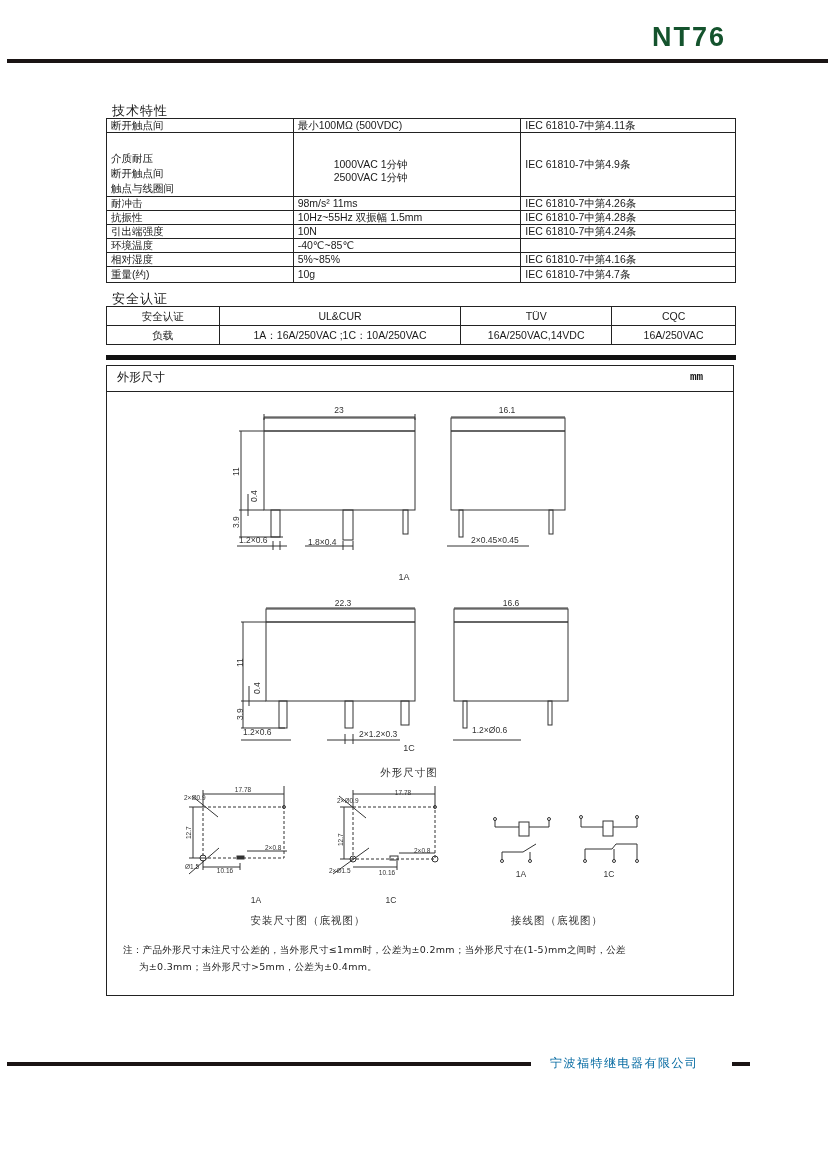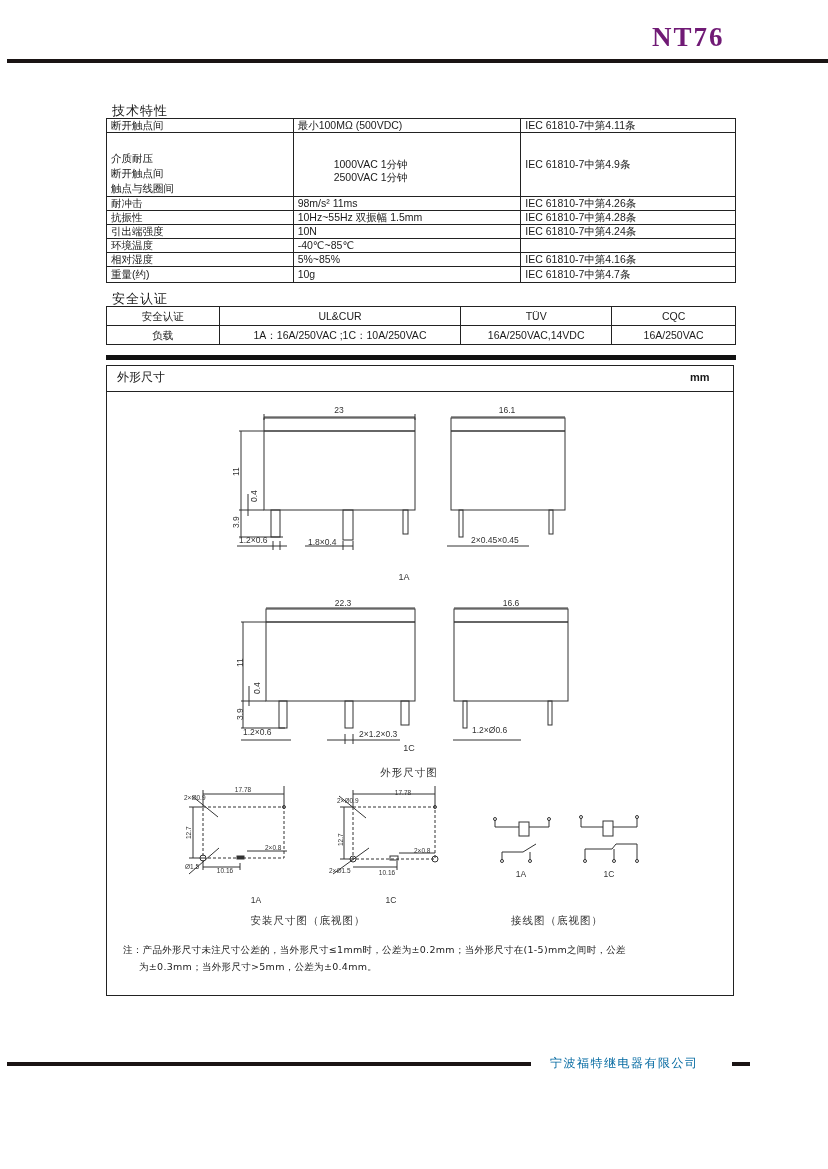--- a/index.html
+++ b/index.html
@@ -1,30 +1,30 @@
 <!DOCTYPE html>
 <html><head>
 <meta charset="utf-8">
 <style>
   * { box-sizing: border-box; margin: 0; padding: 0; }
   html, body { width: 828px; height: 1169px; background: #ffffff; overflow: hidden; }
   body { position: relative; font-family: "DejaVu Sans", "Liberation Sans", sans-serif; color: #1a1a1a; }
   .abs { position: absolute; }
-  #model { left: 652px; top: 22px; font-family: Liberation Serif, serif; font-weight: bold; font-size: 27px; letter-spacing: 2px; color: #701a75; }
+  #model { left: 652px; top: 22px; font-family: Liberation Sans, sans-serif; font-weight: bold; font-size: 27px; letter-spacing: 2px; color: #14532d; }
   #topline { left: 7px; top: 59px; width: 821px; height: 4px; background: #1a1414; }
   .sect-title { font-size: 13px; letter-spacing: 1px; font-family: Liberation Mono, monospace; }
   table { border-collapse: collapse; position: absolute; font-size: 10.5px; }
   td { border: 1px solid #222; padding: 0 4px; vertical-align: middle; line-height: 12.5px; font-family: "Liberation Sans", "DejaVu Sans", sans-serif; }
   #spec td { height: 14px; }
   #cert td { height: 19px; text-align: center; }
   #thickline { left: 106px; top: 355px; width: 630px; height: 5px; background: #111; }
   #dimbox { left: 106px; top: 365px; width: 628px; height: 631px; border: 1px solid #222; }
   #dimhead { left: 0; top: 0; width: 626px; height: 26px; border-bottom: 1px solid #222; }
   #dimtitle { left: 10px; top: 3px; font-size: 12px; }
-  #dimunit { left: 556px; top: 5px; font-size: 11px; font-weight: bold; font-family: Liberation Sans, sans-serif; padding-left: 27px; }
+  #dimunit { left: 556px; top: 5px; font-size: 11px; font-weight: bold; font-family: Liberation Mono, monospace; padding-left: 27px; }
   svg text { font-family: "Liberation Sans", sans-serif; fill: #333; }
   .cap { font-size: 10.5px; letter-spacing: 1px; }
   #note { left: 16px; top: 575px; font-size: 9.5px; line-height: 17px; width: 600px; letter-spacing: 0.3px; }
   #botline { left: 7px; top: 1062px; width: 524px; height: 4px; background: #1a1414; }
   #company { left: 550px; top: 1055px; font-size: 12px; color: #0369a1; letter-spacing: 1.5px; }
   #botdash { left: 732px; top: 1062px; width: 18px; height: 4px; background: #1a1414; }
 </style>
 </head>
 <body>
 

